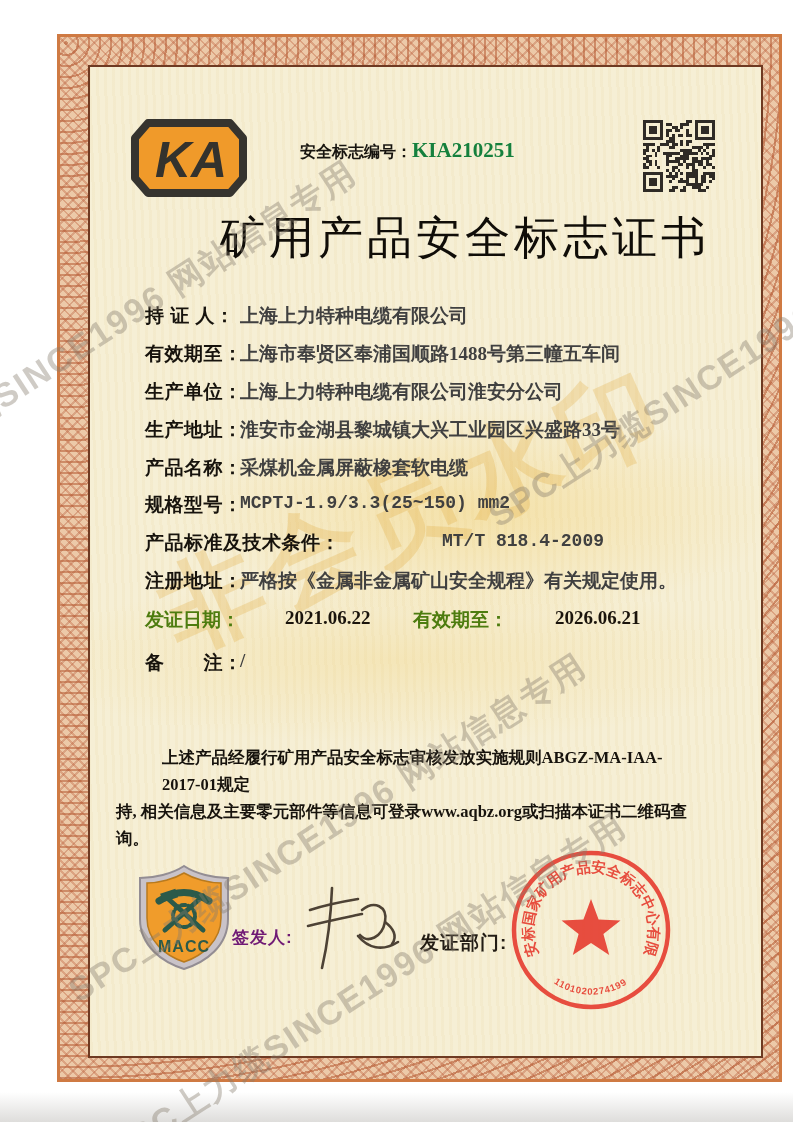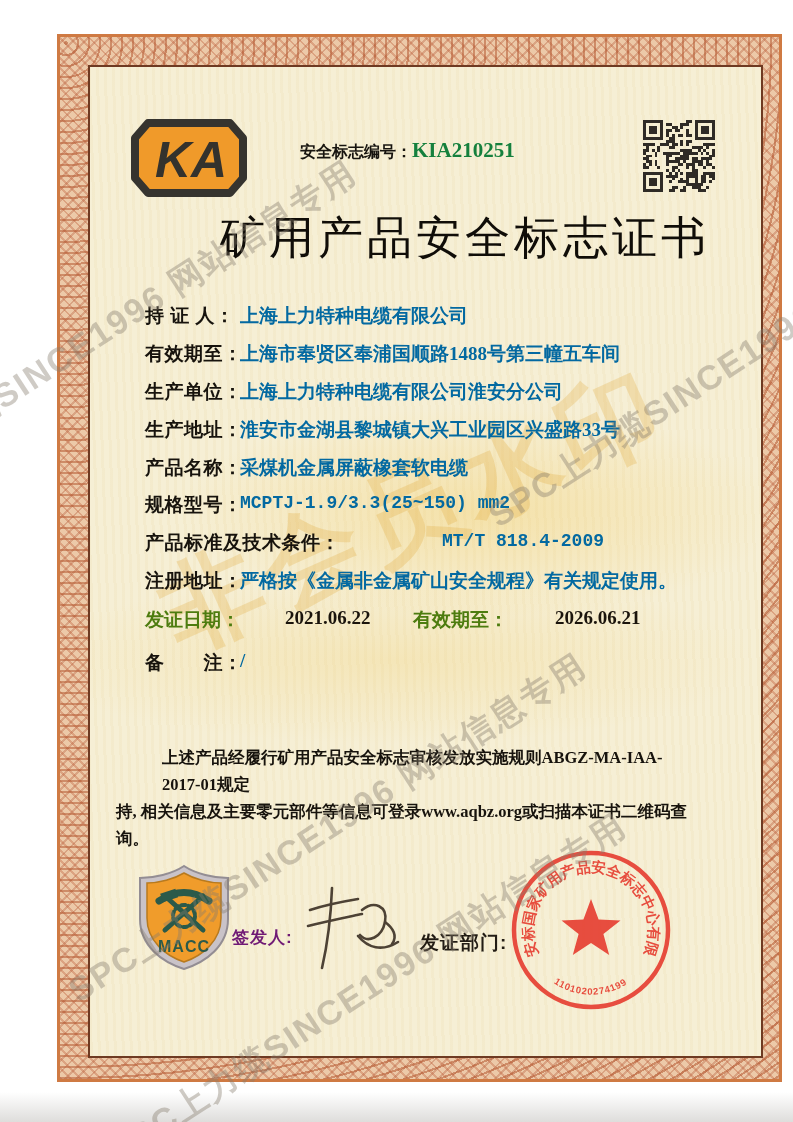--- a/index.html
+++ b/index.html
@@ -27,21 +27,21 @@
   .certno .lbl{font-weight:700;font-size:16px;color:#17140f;}
   .certno .val{font-family:"Liberation Serif",serif;font-size:21px;font-weight:600;color:#15803d;}
   .qr{position:absolute;left:643px;top:120px;width:72px;height:72px;}
   .title{position:absolute;left:88px;top:208px;width:622px;text-align:right;
          font-family:"Liberation Serif",serif;font-weight:400;font-size:45px;
          letter-spacing:4px;color:#100d08;}
   
   .row{position:absolute;left:145px;height:26px;white-space:nowrap;}
   .row .lbl{position:absolute;left:0;top:0;font-weight:700;font-size:19px;color:#17130d;letter-spacing:.5px;}
   .row .val{position:absolute;left:95px;top:0;font-family:"Liberation Serif",serif;
-            font-weight:700;font-size:19px;color:#0369a1;}
+            font-weight:700;font-size:19px;color:#404040;}
   .row .val.mono{font-family:"Liberation Mono",monospace;font-size:18px;top:1px;}
   .row.wide .val{left:285px;padding-left:12px;}
   .dates{position:absolute;left:145px;top:607px;white-space:nowrap;height:26px;width:520px;}
   .dates .lbl{font-weight:700;font-size:19px;color:#4d7c0f;position:absolute;top:0;}
   .dates .val{font-family:"Liberation Serif",serif;font-weight:700;font-size:19px;color:#1a140c;position:absolute;top:0;margin-left:45px;}
   .statement{position:absolute;left:116px;top:744px;width:584px;
              font-family:"Liberation Serif",serif;font-weight:700;font-size:16.5px;
              line-height:27px;color:#17130d;}
   .statement .l1{padding-left:46px;}
   

